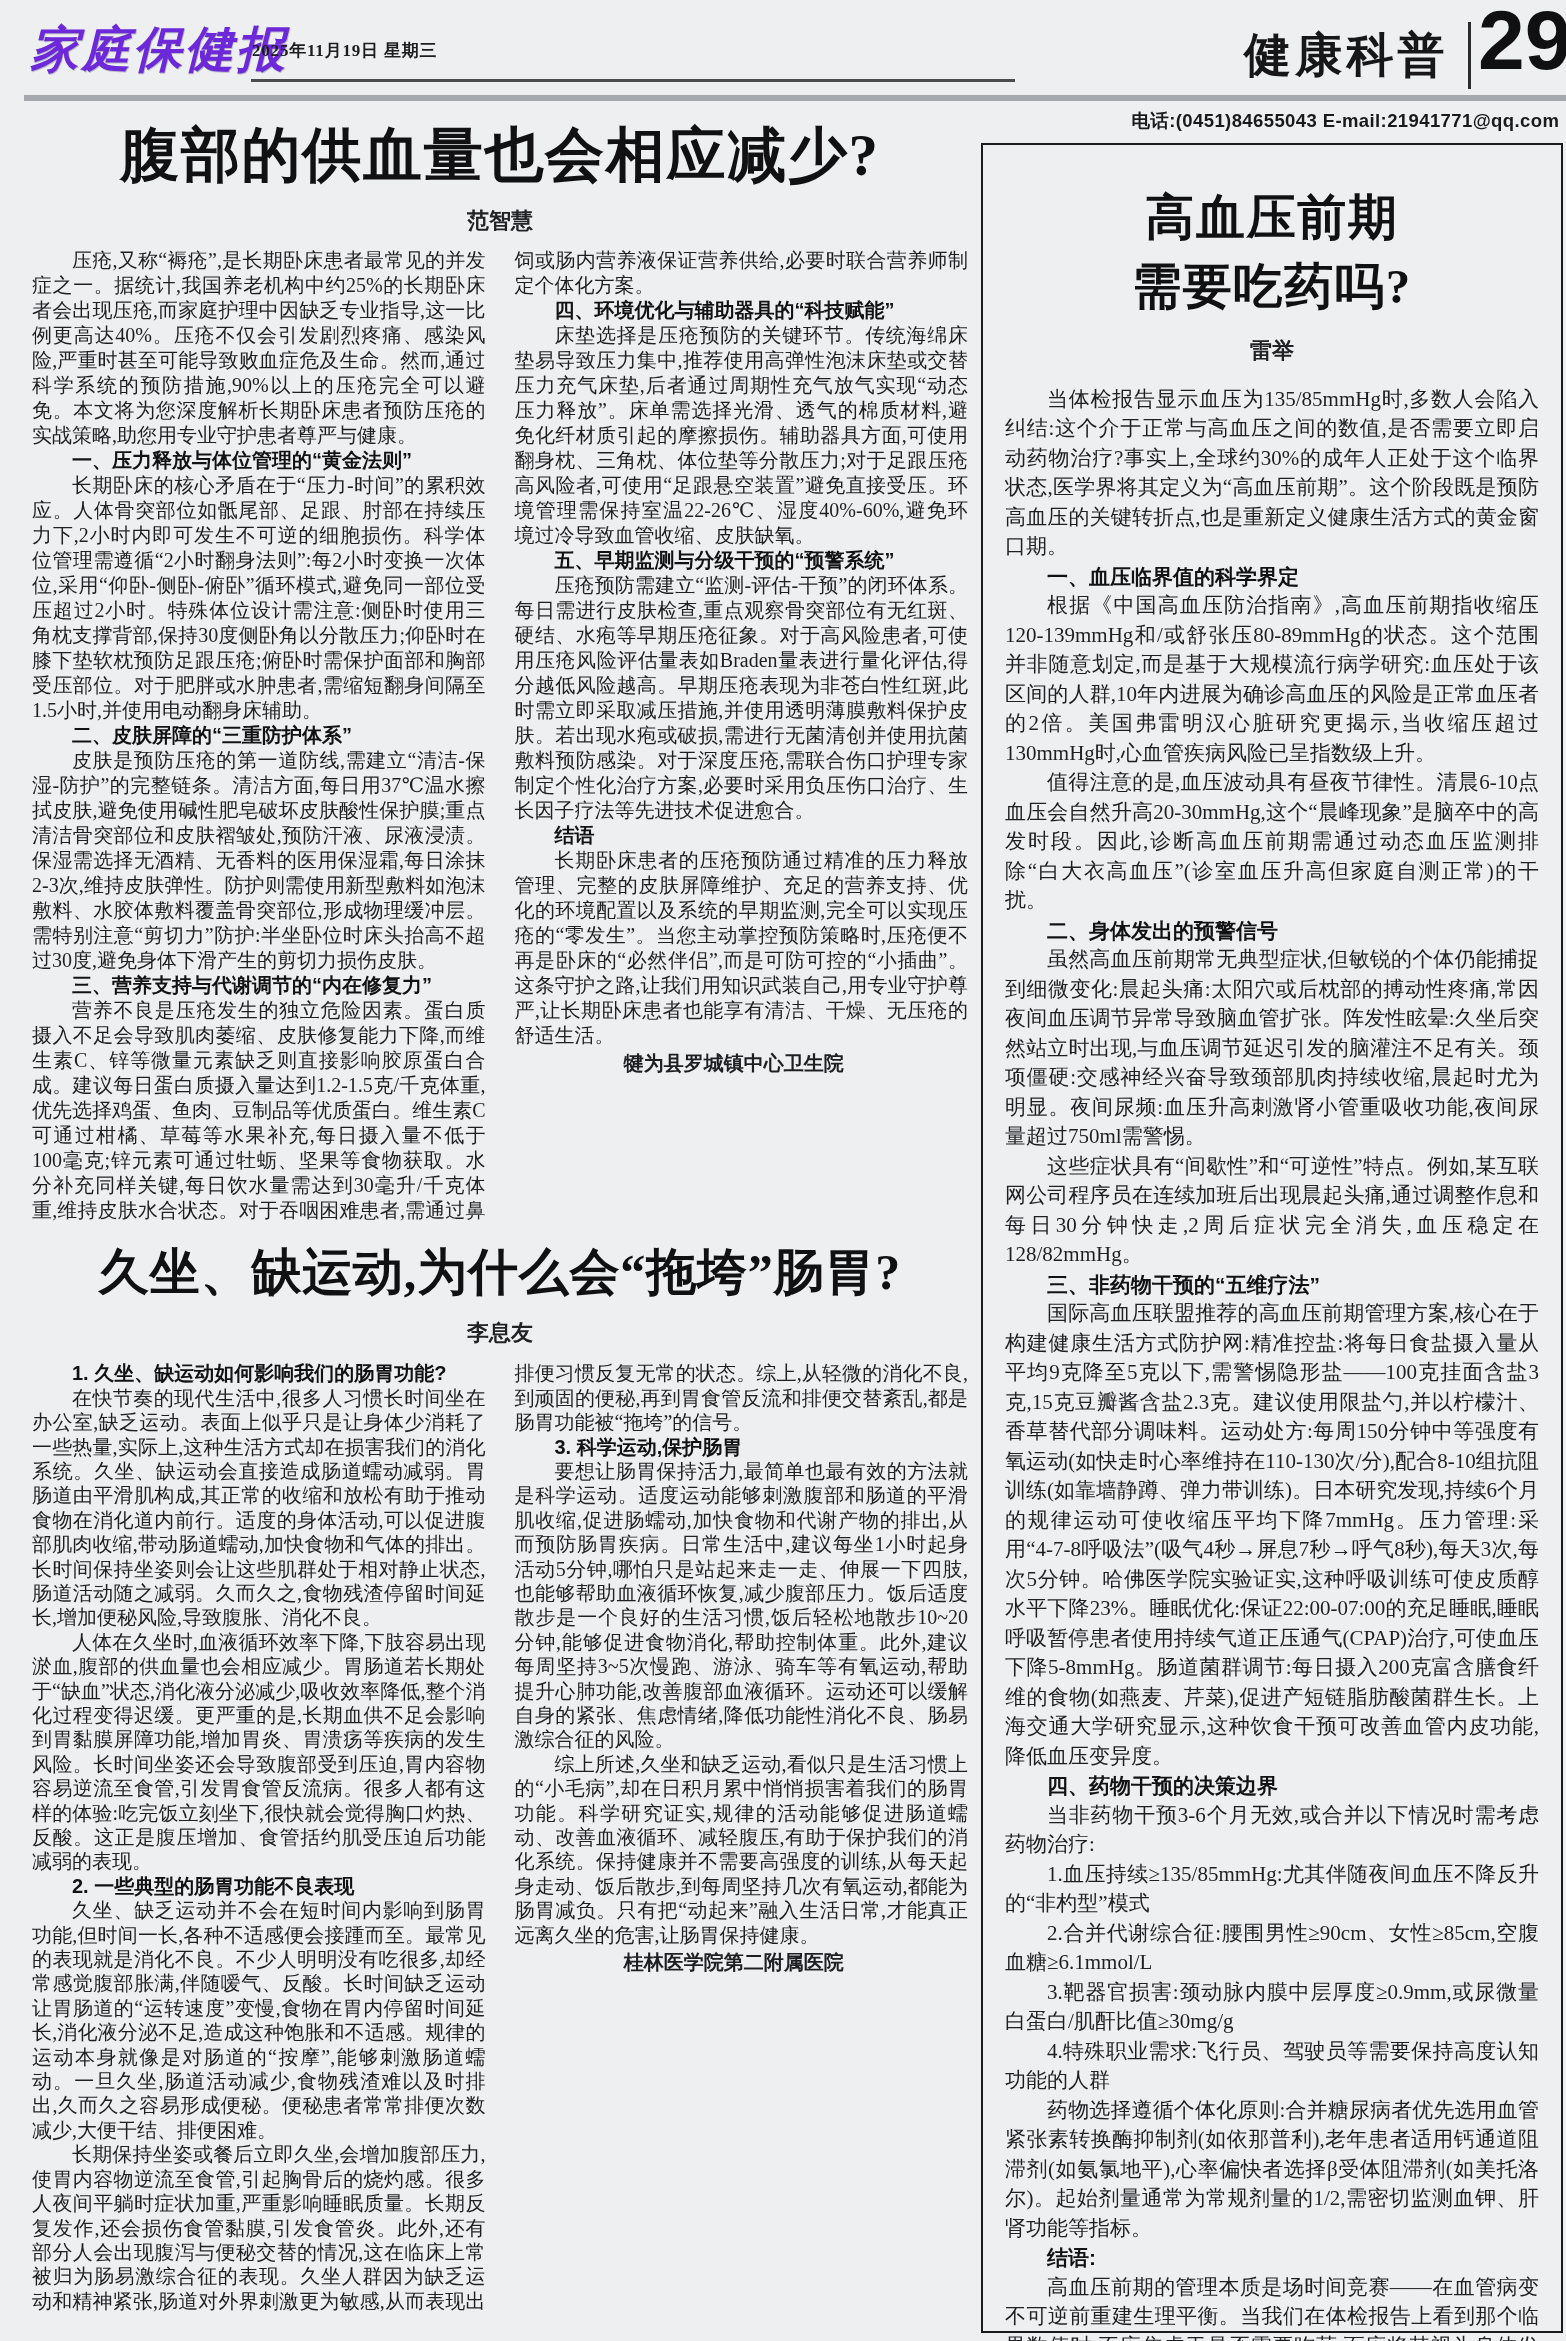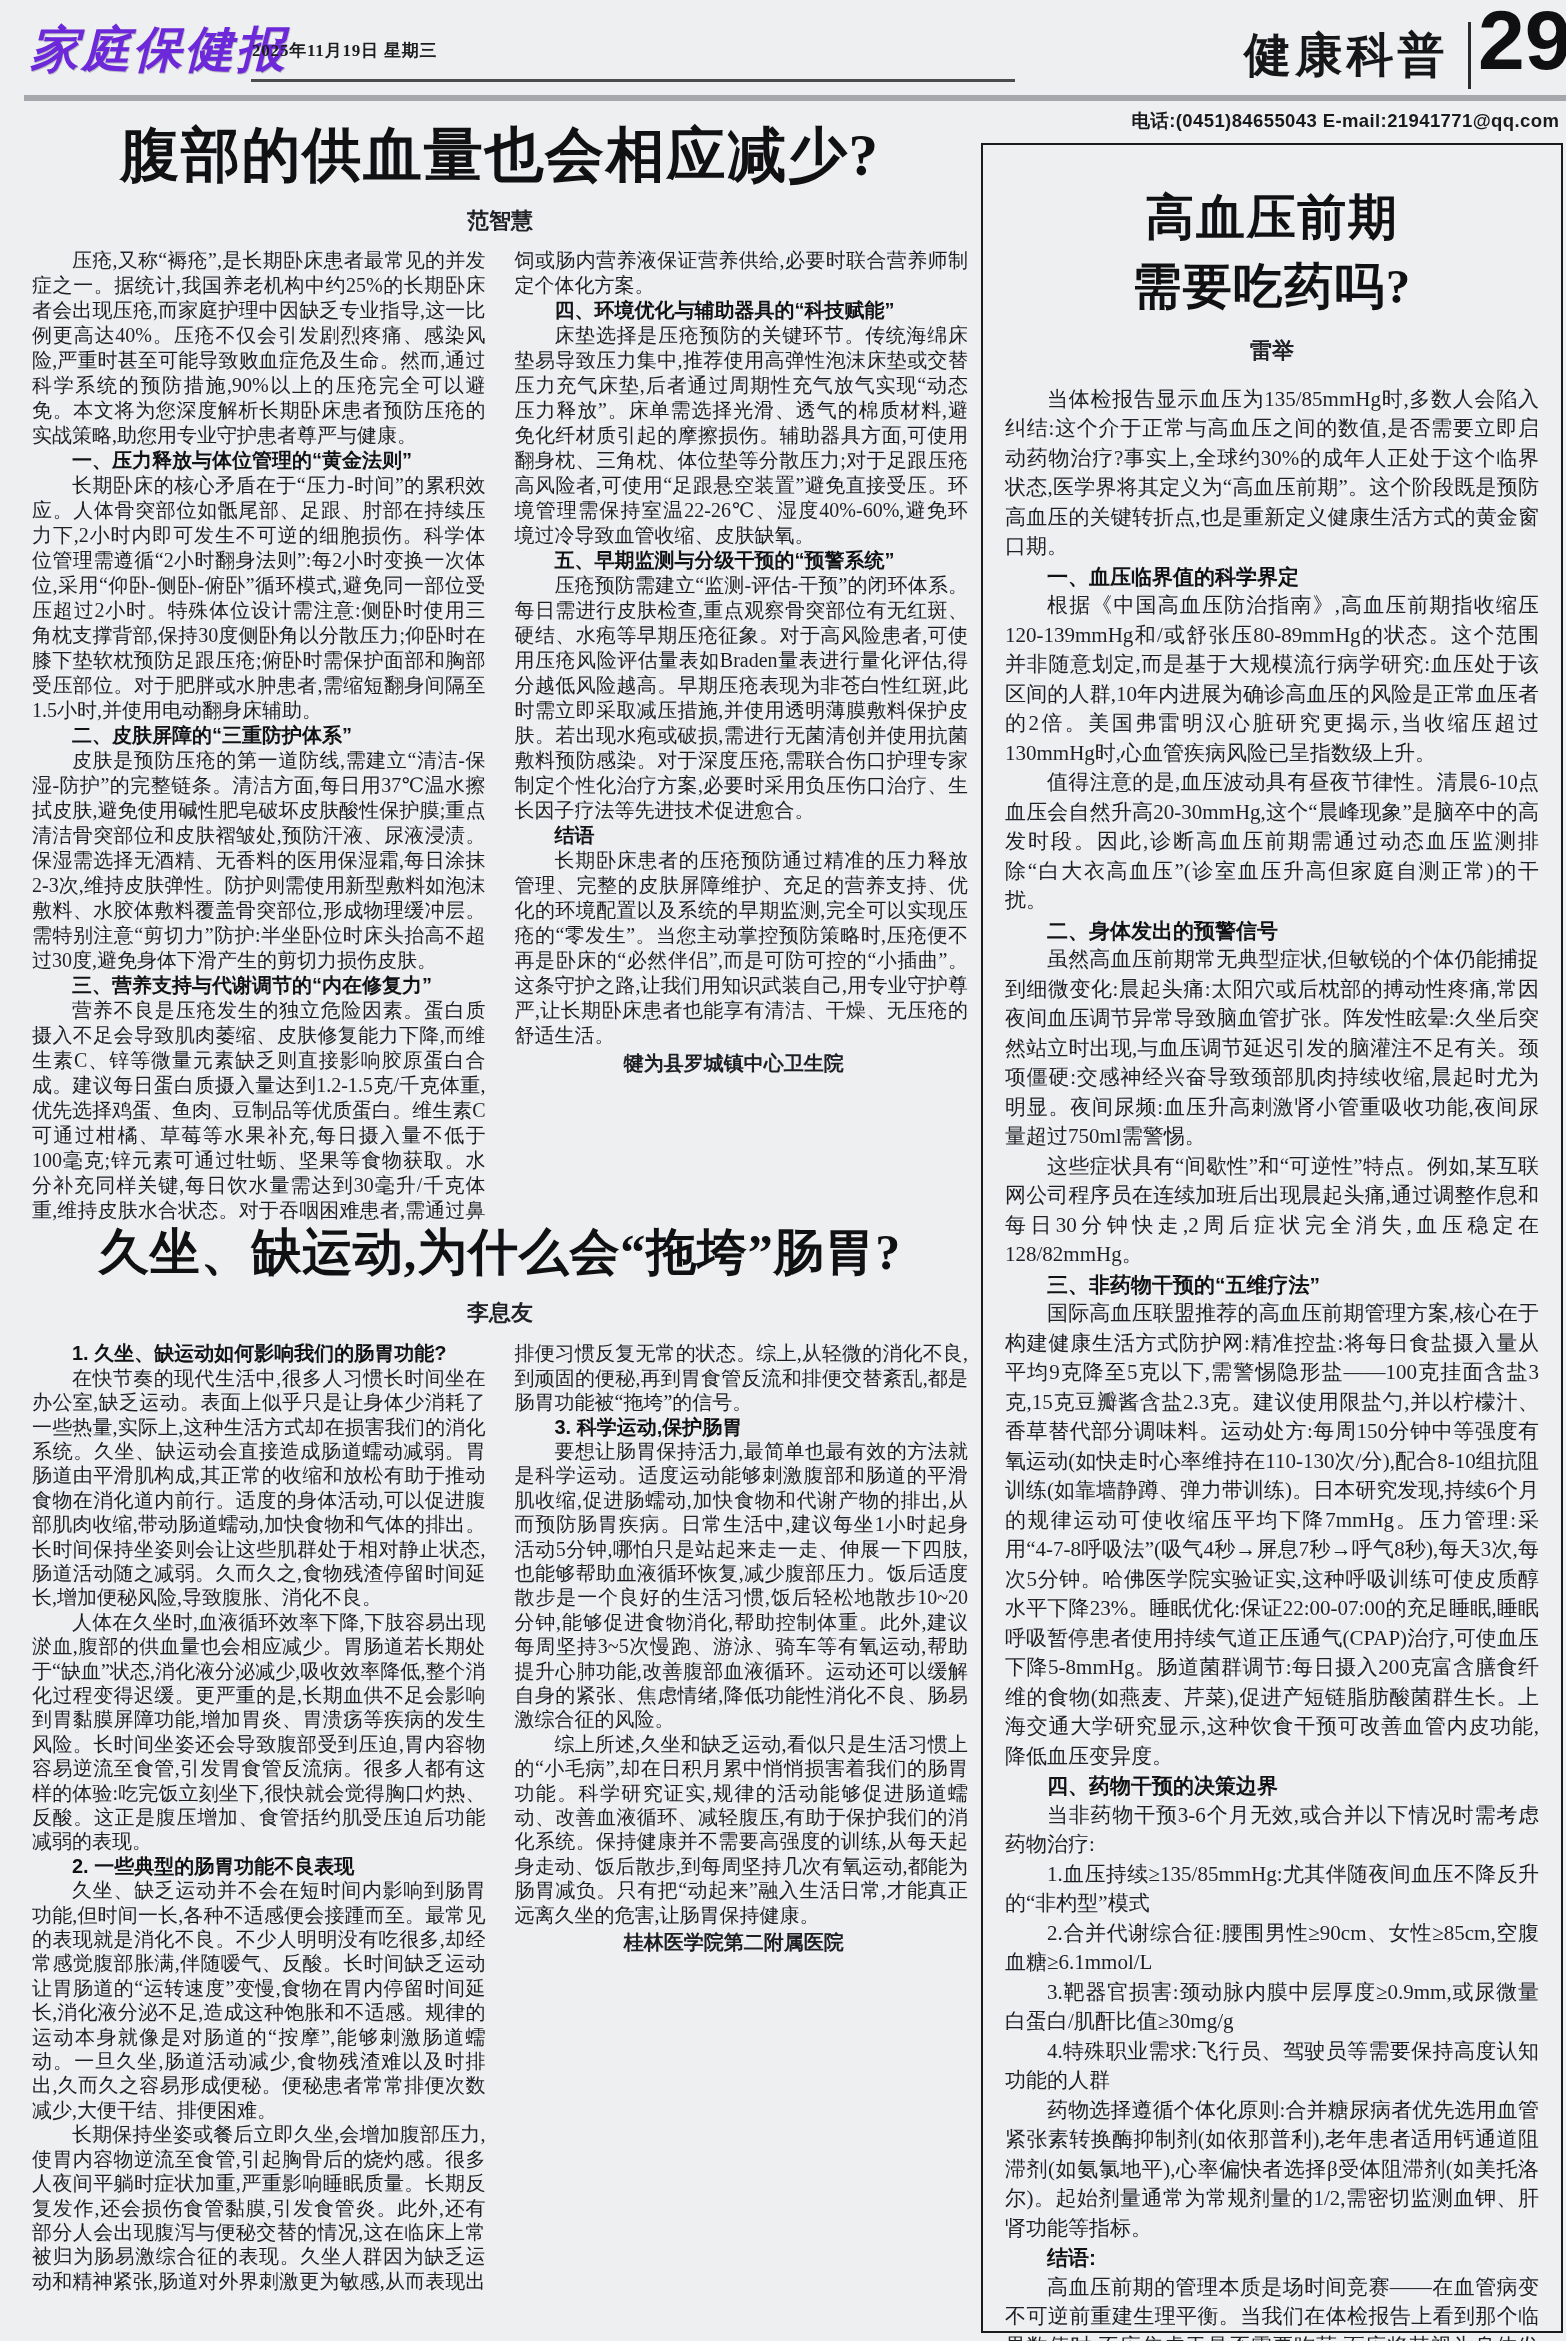--- a/index.html
+++ b/index.html
@@ -53,21 +53,21 @@
     text-align:center; font-weight:bold; padding-right:15px; margin-top:3.4px;
     font-family:"Liberation Sans","DejaVu Sans",sans-serif;
   }
   
   .article-1 { position:absolute; left:32px; top:116px; width:936px; }
   .article-1 h1 { font-size:59px; letter-spacing:1.7px; }
   .article-1 .author { margin:10px 0 11.8px; }
   .article-1 .cols { height:1001px; font-size:20px; line-height:25px; }
   
   .article-2 { position:absolute; left:32px; top:1219px; width:936px; }
-  .article-2 h1 { font-size:50px; letter-spacing:0.8px; }
+  .article-2 h1 { font-size:50px; letter-spacing:0.8px;margin-top:20px; }
   .article-2 .author { margin:11.8px 0 13.5px; }
   .article-2 .cols { height:969px; font-size:20px; line-height:24.4px; }
   
   .article-3 {
     position:absolute; left:981px; top:143px; width:582px; height:2190px;
     box-sizing:border-box; border:2.5px solid #1b1b1d; padding:39px 22px 0;
   }
   .article-3 h1 { font-size:49px; line-height:1.4; letter-spacing:1.7px; }
   .article-3 .author { margin:15px 0 18.5px; }
   .article-3 .body-single { font-size:21px; line-height:29.5px; overflow:hidden; }

